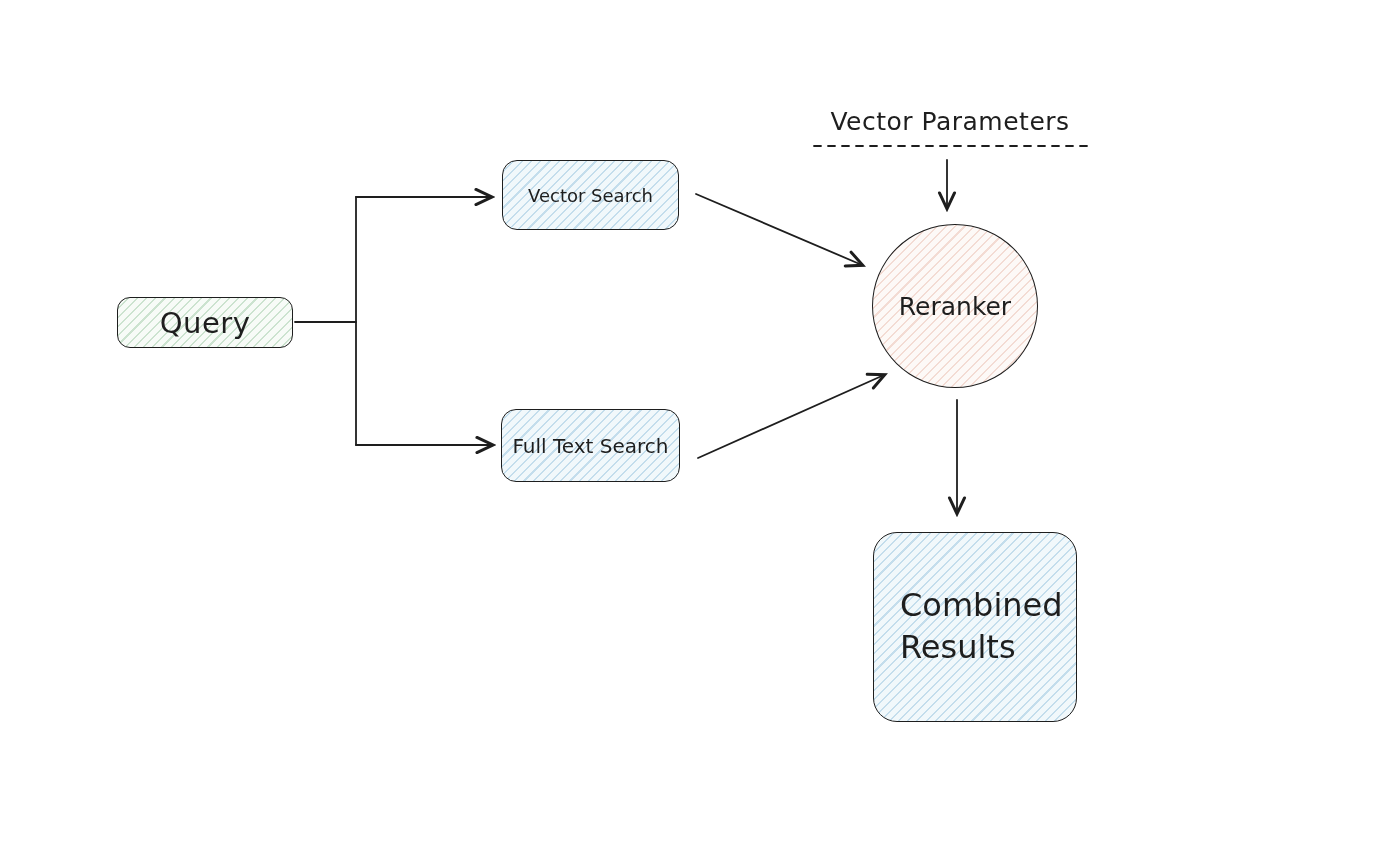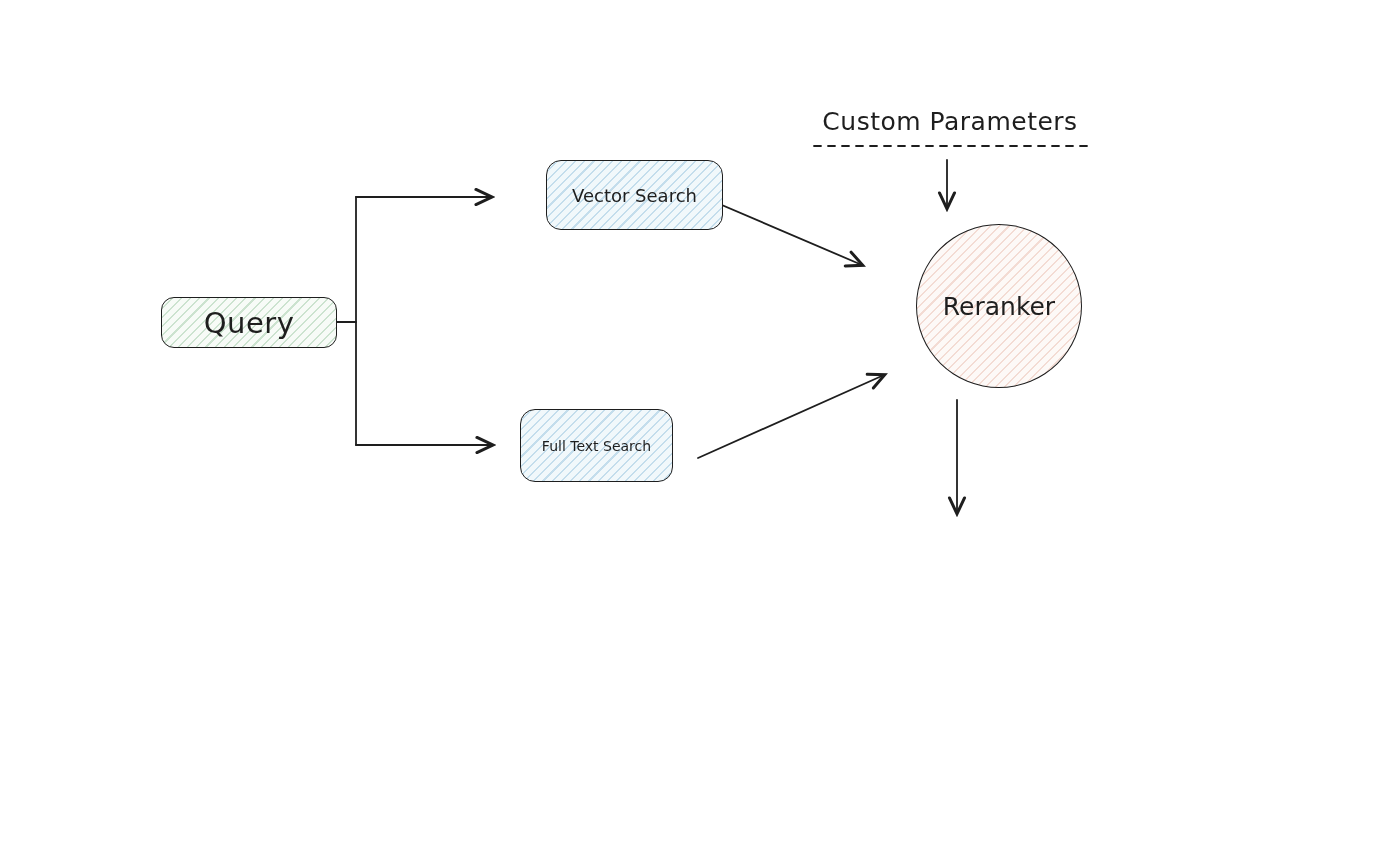--- a/index.html
+++ b/index.html
@@ -30,21 +30,20 @@
   }
   .node {
     position: absolute;
     border: 1.7px solid #1e1e1e;
     box-sizing: border-box;
     display: flex;
     align-items: center;
     justify-content: center;
     text-align: center;
     color: #1e1e1e;
-    margin-left: 44px;
   }
   
   .hatch-green {
     background-color: #f7fbf7;
     background-image: repeating-linear-gradient(135deg,
       rgba(120, 180, 130, 0.34) 0px, rgba(120, 180, 130, 0.34) 1.5px,
       transparent 1.5px, transparent 6.5px);
   }
   .hatch-blue {
     background-color: #f1f8fb;
@@ -63,23 +62,23 @@
     border-radius: 13px;
     font-size: 29px;
     letter-spacing: 0.5px;
   }
   .node-vector {
     left: 502px; top: 160px; width: 177px; height: 70px;
     border-radius: 15px;
     font-size: 18px;
   }
   .node-fulltext {
-    left: 476px; top: 409px; width: 153px; height: 73px;
+    left: 501px; top: 409px; width: 179px; height: 73px;
     border-radius: 15px;
-    font-size: 14px;
+    font-size: 20px;
   }
   .node-reranker {
     left: 872px; top: 224px; width: 166px; height: 164px;
     border-radius: 50%;
     font-size: 25px;
   }
   .node-results {
     left: 873px; top: 532px; width: 204px; height: 190px;
     border-radius: 24px;
     font-size: 32px;
@@ -134,18 +133,21 @@
   </div>
 
   <div class="node node-fulltext hatch-blue">
     <span>Full Text Search</span>
   </div>
 
   <div class="node node-reranker hatch-red">
     <span>Reranker</span>
   </div>
 
+  <div class="node node-results hatch-blue">
+    <span>Combined Results</span>
+  </div>
 
   <div class="annotation-params">
-    <span>Custom Parameters</span>
+    <span>Vector Parameters</span>
   </div>
 
 </div>
 
 </body></html>

